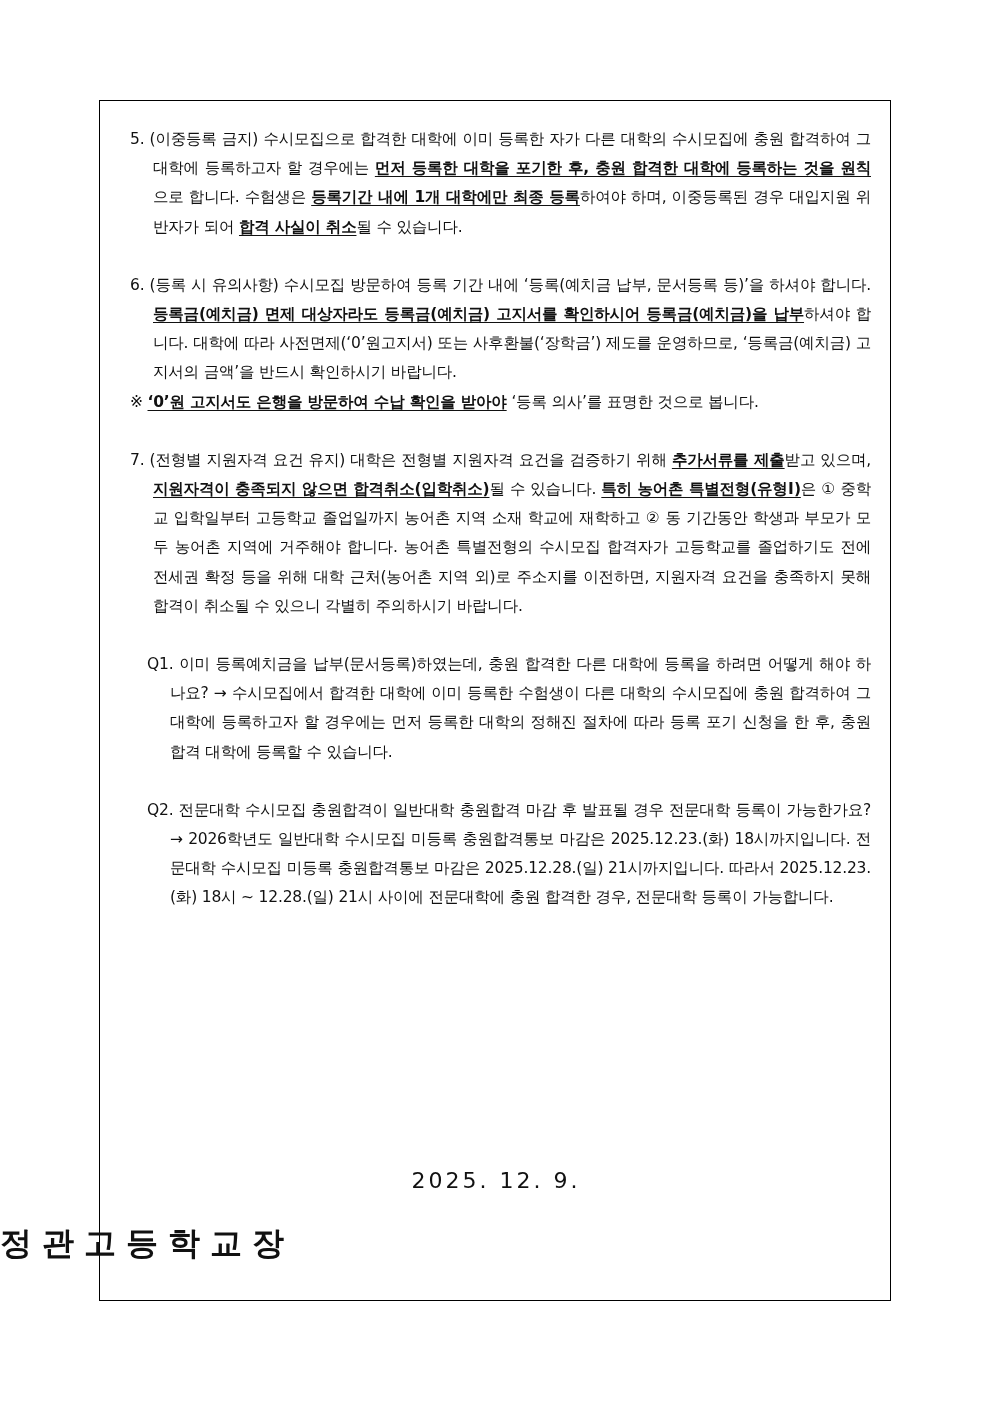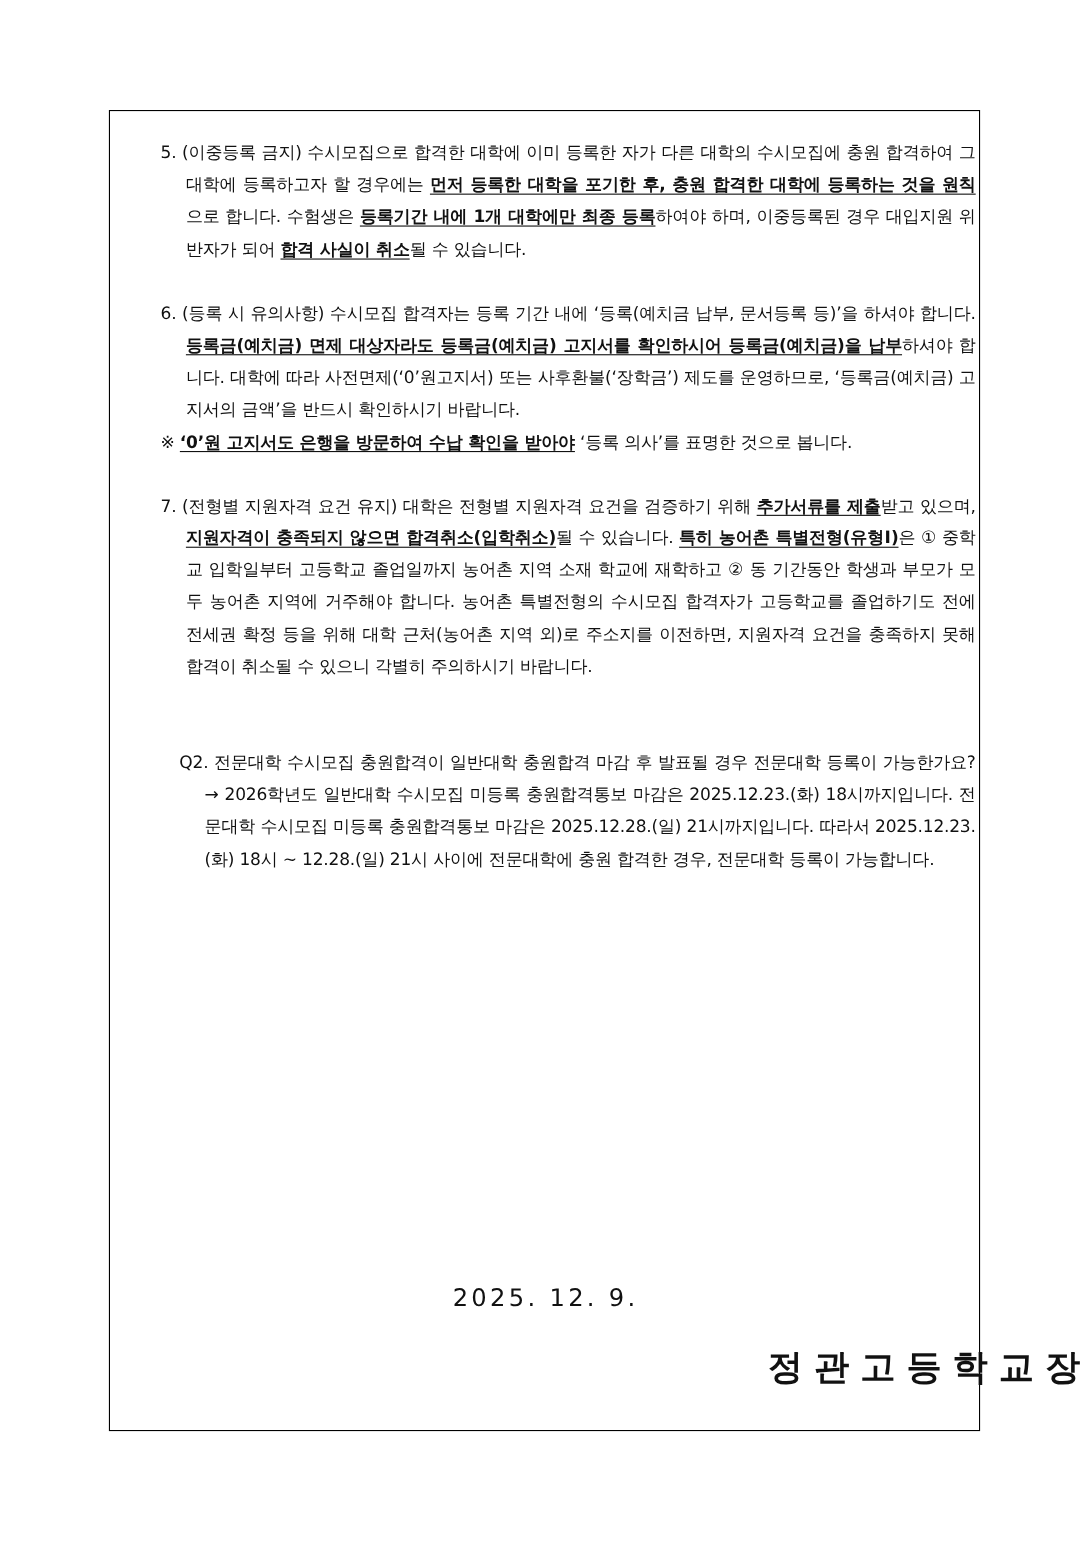--- a/index.html
+++ b/index.html
@@ -1,41 +1,45 @@
 <!DOCTYPE html>
 <html><head>
 <meta charset="utf-8">
 <style>
   html, body { margin:0; padding:0; background:#fff; }
   body { width:992px; height:1403px; position:relative; font-family:"DejaVu Sans","Liberation Sans",sans-serif; color:#111; }
   .frame { position:absolute; left:99px; top:100px; width:792px; height:1201px; border:1px solid #000; box-sizing:border-box; }
-  .content { position:absolute; left:146px; top:125px; width:741px; font-size:15.5px; line-height:29.2px; letter-spacing:-0.2px; }
+  .content { position:absolute; left:130px; top:125px; width:741px; font-size:15.5px; line-height:29.2px; letter-spacing:-0.2px; }
   .item { margin:0; text-align:justify; text-align-last:left; }
   .hang { padding-left:23px; text-indent:-23px; }
   .note { padding-left:0; }
   .gap { height:29px; }
   u, .u { text-decoration:underline; text-underline-offset:3px; font-weight:bold; }
   .faq-q { padding-left:40px; text-indent:-23px; }
   .date { position:absolute; left:0; width:992px; top:1168px; text-align:center; font-size:22px; letter-spacing:3px; }
-  .signer { position:absolute; left:0; width:992px; top:1222px; text-align:right; font-size:32px; font-weight:bold; letter-spacing:10px; }
+  .signer { position:absolute; left:0; width:992px; top:1222px; text-align:left; font-size:32px; font-weight:bold; letter-spacing:10px; }
   .paren-note { padding-left:16px; }
 </style>
 </head>
 <body>
 
 <div class="frame"></div>
 
 <div class="content">
   <p class="item hang"><span>5. </span><span>(이중등록 금지) 수시모집으로 합격한 대학에 이미 등록한 자가 다른 대학의 수시모집에 충원 합격하여 그 대학에 등록하고자 할 경우에는 </span><span class="u">먼저 등록한 대학을 포기한 후, 충원 합격한 대학에 등록하는 것을 원칙</span><span>으로 합니다. 수험생은 </span><span class="u">등록기간 내에 1개 대학에만 최종 등록</span><span>하여야 하며, 이중등록된  경우 대입지원 위반자가 되어 </span><span class="u">합격 사실이 취소</span><span>될 수 있습니다.</span></p>
   <div class="gap"></div>
-  <p class="item hang"><span>6. </span><span>(등록 시 유의사항) 수시모집 합격자는 등록 기간 내에 ‘등록(예치금 납부, 문서등록 등)’을 하셔야 합니다. </span><span class="u">등록금(예치금) 면제 대상자라도 등록금(예치금) 고지서를 확인하시어  등록금(예치금)을 납부</span><span>하셔야 합니다. 대학에 따라 사전면제(‘0’원고지서) 또는 사후환불(‘장학금’) 제도를 운영하므로, ‘등록금(예치금) 고지서의 금액’을 반드시 확인하시기 바랍니다.</span></p>
+  <p class="item hang"><span>6. </span><span>(등록 시 유의사항) 수시모집 방문하여 등록 기간 내에 ‘등록(예치금 납부, 문서등록 등)’을 하셔야 합니다. </span><span class="u">등록금(예치금) 면제 대상자라도 등록금(예치금) 고지서를 확인하시어  등록금(예치금)을 납부</span><span>하셔야 합니다. 대학에 따라 사전면제(‘0’원고지서) 또는 사후환불(‘장학금’) 제도를 운영하므로, ‘등록금(예치금) 고지서의 금액’을 반드시 확인하시기 바랍니다.</span></p>
   <p class="item note"><span>※ </span><span class="u">‘0’원 고지서도 은행을 방문하여 수납 확인을 받아야</span><span> ‘등록 의사’를 표명한 것으로 봅니다.</span></p>
   <div class="gap"></div>
   <p class="item hang"><span>7. </span><span>(전형별 지원자격 요건 유지) 대학은 전형별 지원자격 요건을 검증하기 위해 </span><span class="u">추가서류를 제출</span><span>받고 있으며, </span><span class="u">지원자격이 충족되지 않으면 합격취소(입학취소)</span><span>될 수 있습니다. </span><span class="u">특히 농어촌 특별전형(유형Ⅰ)</span><span>은 ① 중학교 입학일부터 고등학교 졸업일까지 농어촌 지역 소재 학교에 재학하고 ② 동 기간동안 학생과 부모가 모두 농어촌 지역에 거주해야 합니다. 농어촌 특별전형의 수시모집 합격자가 고등학교를 졸업하기도 전에 전세권 확정 등을 위해 대학 근처(농어촌 지역 외)로 주소지를 이전하면, 지원자격 요건을 충족하지 못해 합격이 취소될 수 있으니 각별히 주의하시기 바랍니다.</span></p>
   <div class="gap"></div>
+  <p class="item faq-q">
+    <span>Q1.</span>
+    <span>이미 등록예치금을 납부(문서등록)하였는데, 충원 합격한 다른 대학에 등록을 하려면 어떻게 해야 하나요? → 수시모집에서 합격한 대학에 이미 등록한 수험생이 다른 대학의 수시모집에 충원 합격하여 그 대학에 등록하고자 할 경우에는 먼저 등록한 대학의 정해진 절차에 따라 등록 포기 신청을 한 후, 충원합격 대학에 등록할 수 있습니다.</span>
+  </p>
   <div class="gap"></div>
   <p class="item faq-q">
     <span>Q2.</span>
     <span>전문대학 수시모집 충원합격이 일반대학 충원합격 마감 후 발표될 경우 전문대학 등록이 가능한가요? → 2026학년도 일반대학 수시모집 미등록 충원합격통보 마감은 2025.12.23.(화) 18시까지입니다. 전문대학 수시모집 미등록 충원합격통보 마감은 2025.12.28.(일) 21시까지입니다. 따라서 2025.12.23.(화) 18시 ~ 12.28.(일) 21시 사이에 전문대학에 충원 합격한 경우, 전문대학 등록이 가능합니다.</span>
   </p>
 </div>
 
 <div class="date">2025. 12. 9.</div>
 <div class="signer">정관고등학교장</div>
 

